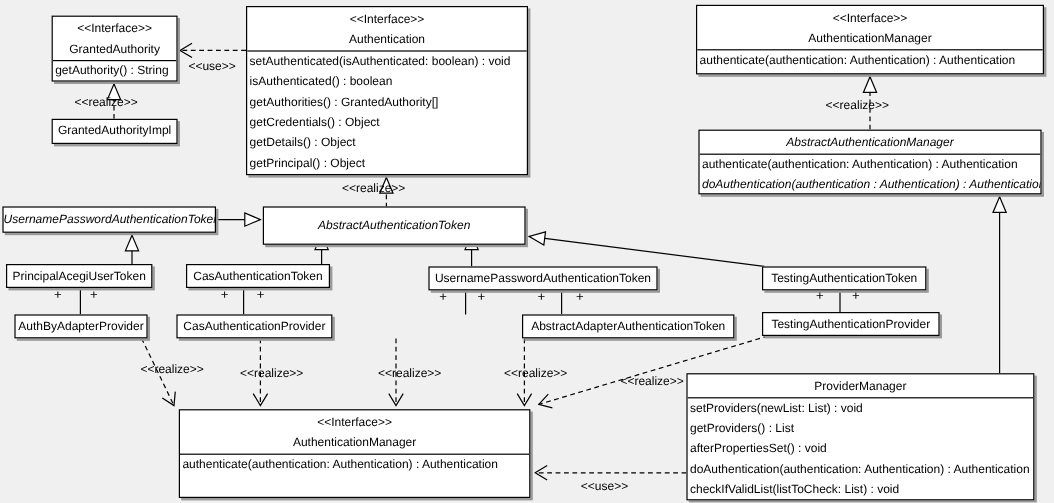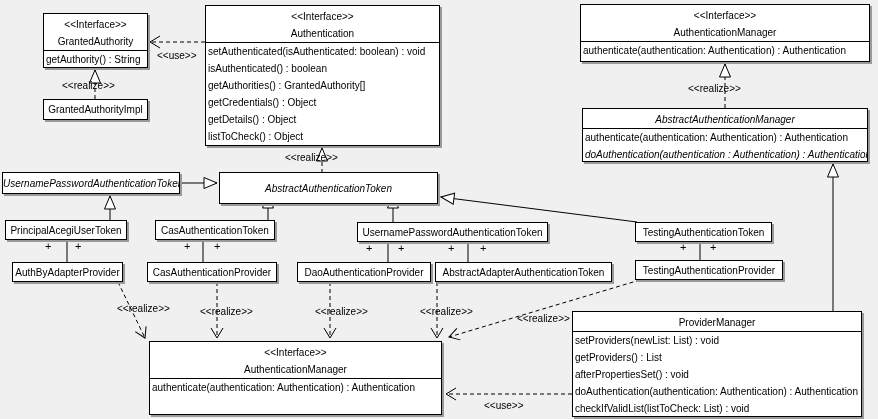--- a/index.html
+++ b/index.html
@@ -88,21 +88,21 @@
   <div class="box" style="left:205px;top:5px;width:235px;height:141px">
     <div class="title sep">
       <div class="stereo">&lt;&lt;Interface&gt;&gt;</div>
       <div class="cname">Authentication</div>
     </div>
     <div class="m">setAuthenticated(isAuthenticated: boolean) : void</div>
     <div class="m">isAuthenticated() : boolean</div>
     <div class="m">getAuthorities() : GrantedAuthority[]</div>
     <div class="m">getCredentials() : Object</div>
     <div class="m">getDetails() : Object</div>
-    <div class="m">listToCheck() : Object</div>
+    <div class="m">getPrincipal() : Object</div>
   </div>
 
   <div class="box" style="left:580px;top:4px;width:290px;height:58px">
     <div class="title sep">
       <div class="stereo">&lt;&lt;Interface&gt;&gt;</div>
       <div class="cname">AuthenticationManager</div>
     </div>
     <div class="m">authenticate(authentication: Authentication) : Authentication</div>
   </div>
 
@@ -139,23 +139,20 @@
   </div>
 
   <div class="box single" style="left:12px;top:262px;width:111px;height:20px">
     <div class="cname">AuthByAdapterProvider</div>
   </div>
 
   <div class="box single" style="left:147px;top:262px;width:130px;height:20px">
     <div class="cname">CasAuthenticationProvider</div>
   </div>
 
-  <div class="box single" style="left:297px;top:262px;width:134px;height:20px">
-    <div class="cname">DaoAuthenticationProvider</div>
-  </div>
 
   <div class="box single" style="left:435px;top:262px;width:177px;height:20px">
     <div class="cname">AbstractAdapterAuthenticationToken</div>
   </div>
 
   <div class="box single" style="left:635px;top:260px;width:148px;height:20px">
     <div class="cname">TestingAuthenticationProvider</div>
   </div>
 
   <div class="box" style="left:149px;top:341px;width:293px;height:74px">

